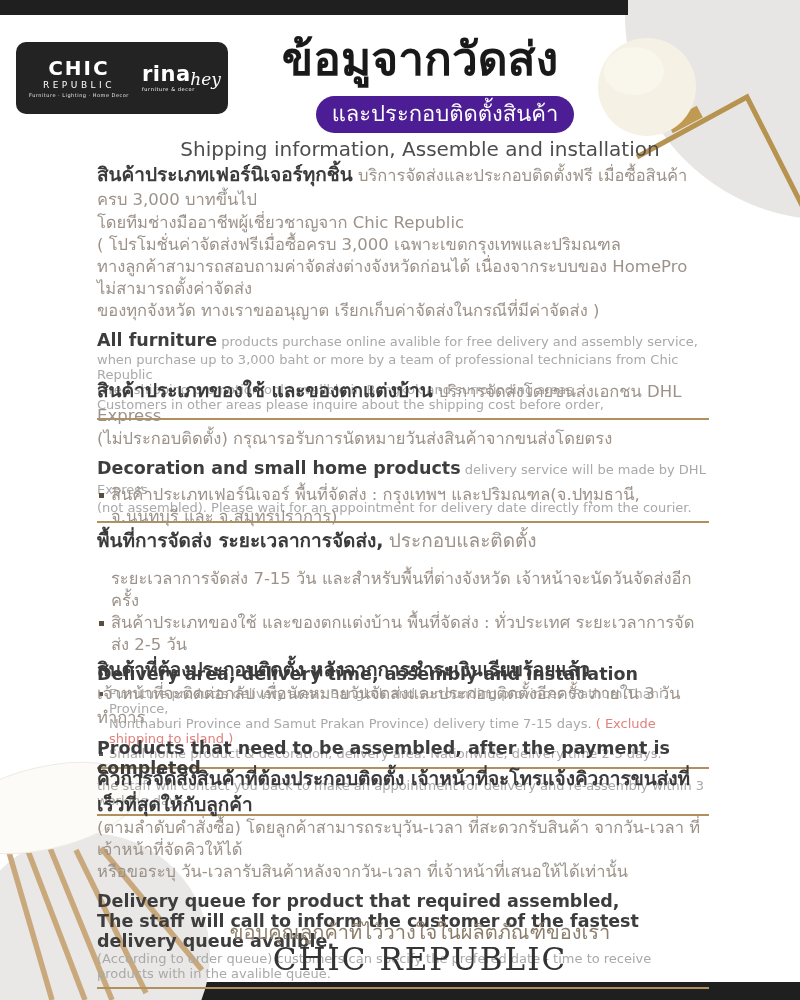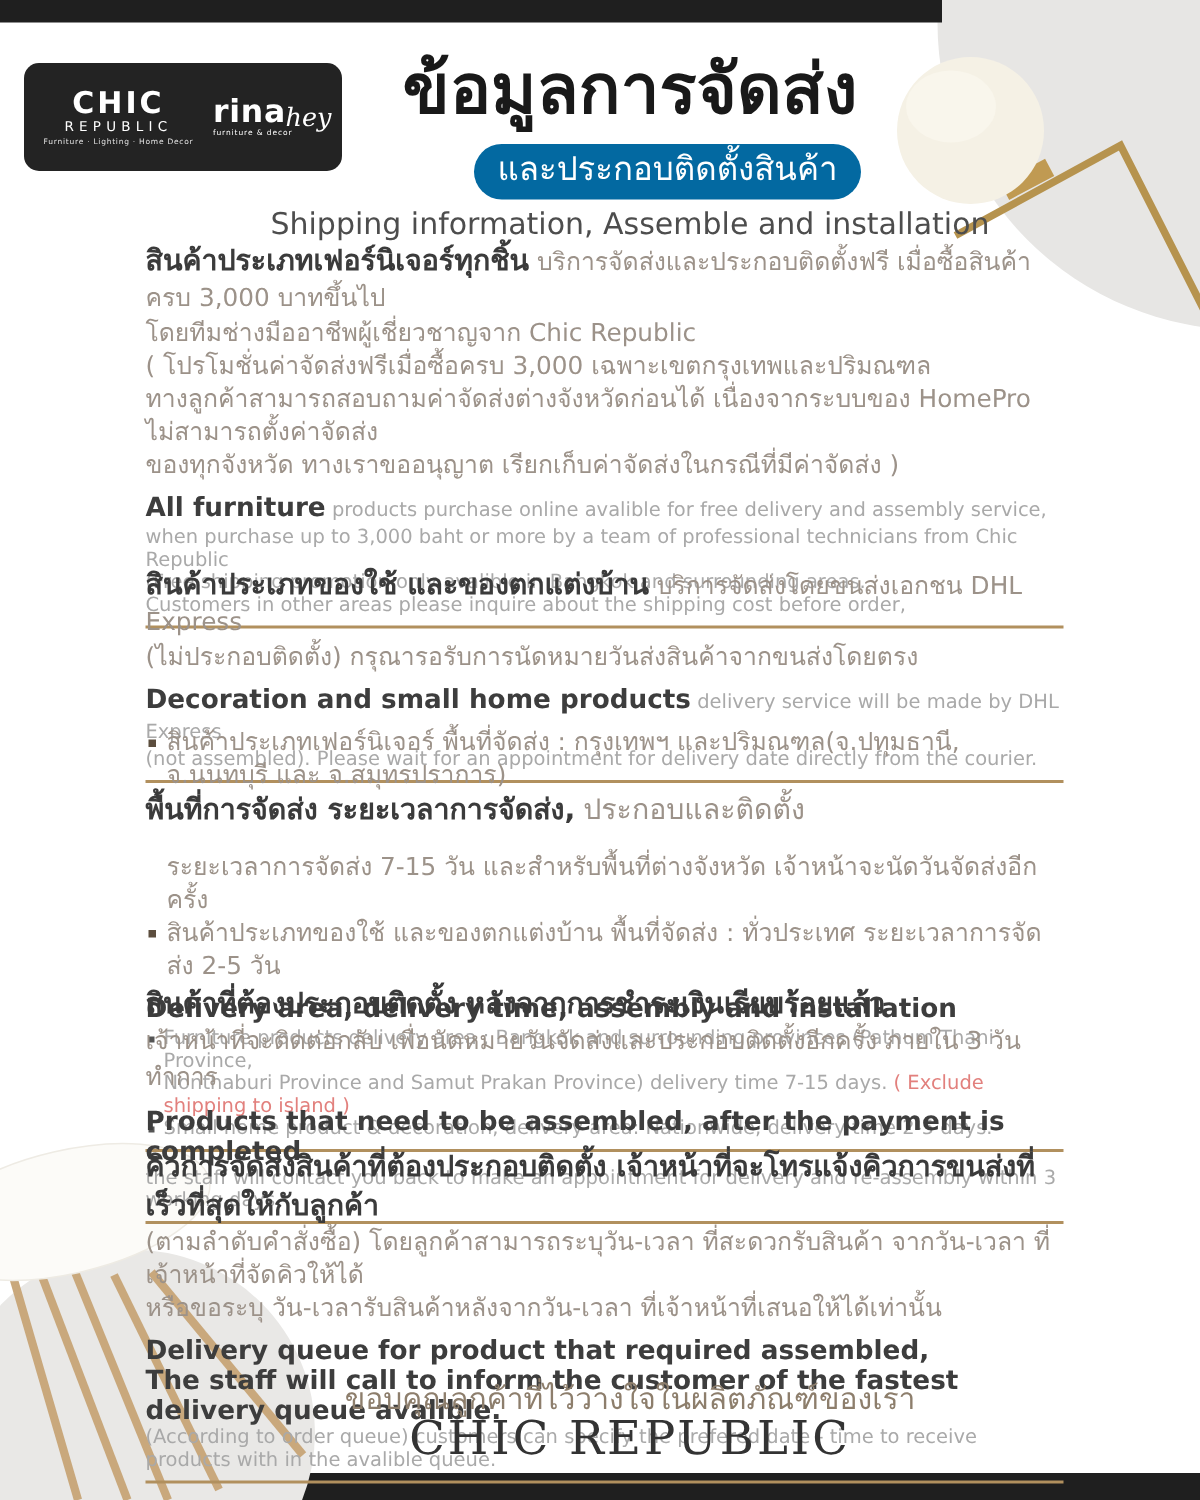--- a/index.html
+++ b/index.html
@@ -23,21 +23,21 @@
   .chic-logo{text-align:center;line-height:1;}
   .chic-name{font-size:20px;font-weight:bold;letter-spacing:2px;}
   .chic-sub{font-size:9px;letter-spacing:3.5px;margin-top:3px;}
   .chic-tag{font-size:5px;letter-spacing:.5px;margin-top:3px;color:#e4e4e4;}
   .rina-logo{position:relative;text-align:left;line-height:1;padding-right:20px;}
   .rina-name{font-size:21px;font-weight:bold;letter-spacing:.5px;}
   .rina-sub{font-size:5px;letter-spacing:.6px;margin-top:2px;}
   .rina-script{position:absolute;right:-6px;top:7px;font-family:"DejaVu Serif",serif;font-style:italic;font-size:17px;}
   .page-title{left:60px;top:30px;width:720px;text-align:center;font-size:46px;line-height:58px;
     font-weight:bold;color:#191919;z-index:3;}
-  .badge{left:316px;top:96px;width:258px;height:37px;background:#0369a1;border-radius:20px;
+  .badge{left:316px;top:96px;width:258px;height:37px;background:#4c1d95;border-radius:20px;
     color:#fff;font-size:22px;line-height:36px;text-align:center;z-index:3;}
   .subtitle{left:40px;top:137px;width:760px;text-align:center;font-size:20px;color:#4d4d4d;
     font-weight:500;z-index:3;}
   
   .section{left:97px;width:612px;z-index:3;}
   .th-line{font-size:16.5px;line-height:22px;color:#9c9289;}
   .th-head{font-size:19px;color:#3b3b3b;font-weight:bold;}
   .th-head-light{font-size:19px;color:#9c9289;font-weight:normal;}
   .th-lead{line-height:24px;}
   .en-block{margin-top:8px;}
@@ -89,21 +89,21 @@
     <div class="chic-sub">REPUBLIC</div>
     <div class="chic-tag">Furniture · Lighting · Home Decor</div>
   </div>
   <div class="rina-logo">
     <div class="rina-name">rina</div>
     <div class="rina-sub">furniture &amp; decor</div>
     <div class="rina-script">hey</div>
   </div>
 </div>
 
-<div class="abs page-title">ข้อมูลการจัดส่ง</div>
+<div class="abs page-title">ข้อมูจากวัดส่ง</div>
 <div class="abs badge">และประกอบติดตั้งสินค้า</div>
 <div class="abs subtitle">Shipping information, Assemble and installation</div>
 
 <div class="abs section" style="top:162px;">
   <div class="th-line th-lead">
     <span class="th-head">สินค้าประเภทเฟอร์นิเจอร์ทุกชิ้น</span>
     <span>บริการจัดส่งและประกอบติดตั้งฟรี เมื่อซื้อสินค้าครบ 3,000 บาทขึ้นไป</span>
   </div>
   <div class="th-line">โดยทีมช่างมืออาชีพผู้เชี่ยวชาญจาก Chic Republic</div>
   <div class="th-line">( โปรโมชั่นค่าจัดส่งฟรีเมื่อซื้อครบ 3,000 เฉพาะเขตกรุงเทพและปริมณฑล</div>

